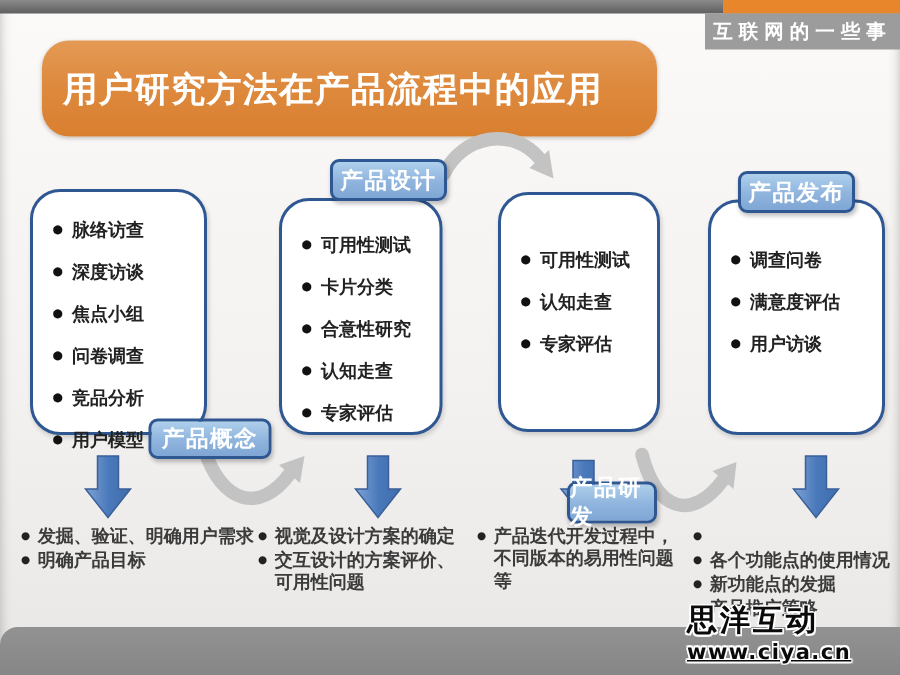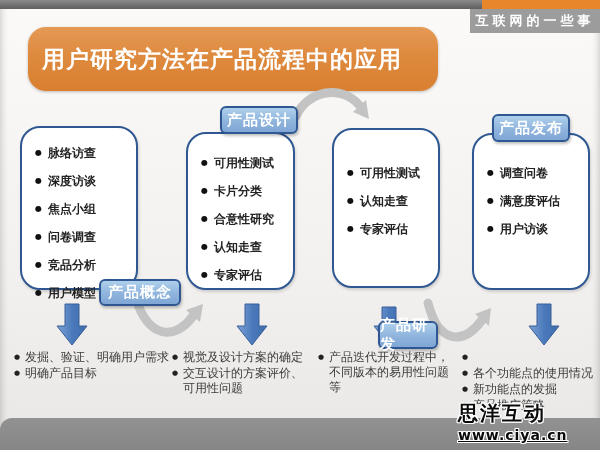--- a/index.html
+++ b/index.html
@@ -31,21 +31,21 @@
   
   .arrows{position:absolute;left:0;top:0;width:600px;height:450px;z-index:1;pointer-events:none;}
   
   .outcol{position:absolute;top:350px;z-index:2;}
   .c1{left:14px;width:166px;}
   .c2{left:172px;width:138px;}
   .c3{left:318px;width:142px;}
   .c4{left:462px;width:140px;}
   .outcol .bullet-row{margin-bottom:1px;}
   .outcol .dot{font-size:7px;line-height:15px;margin-right:5px;color:#222;}
-  .outcol .bt{font-size:12px;line-height:15px;color:#3b3b3b;font-weight:400;}
+  .outcol .bt{font-size:12px;line-height:15px;color:#3b3b3b;font-weight:700;}
   
   .footer-band{position:absolute;left:0;top:418px;width:600px;height:32px;background:linear-gradient(180deg,#929292,#868686);border-top-left-radius:12px;z-index:1;}
   .watermark{position:absolute;left:458px;top:400px;width:112px;text-align:left;z-index:5;}
   .wm-name{font-size:20px;font-weight:bold;color:#0a0a0a;letter-spacing:2px;text-shadow:-1px -1px 0 #fff,1px -1px 0 #fff,-1px 1px 0 #fff,1px 1px 0 #fff,0 -1px 0 #fff,0 1px 0 #fff,-1px 0 0 #fff,1px 0 0 #fff;}
   .wm-url{font-size:14px;font-weight:bold;color:#0a0a0a;letter-spacing:1px;text-shadow:-1px -1px 0 #fff,1px -1px 0 #fff,-1px 1px 0 #fff,1px 1px 0 #fff,0 -1px 0 #fff,0 1px 0 #fff,-1px 0 0 #fff,1px 0 0 #fff;text-decoration:underline;}
 </style>
 </head>
 <body>
 
 <div class="slide">

